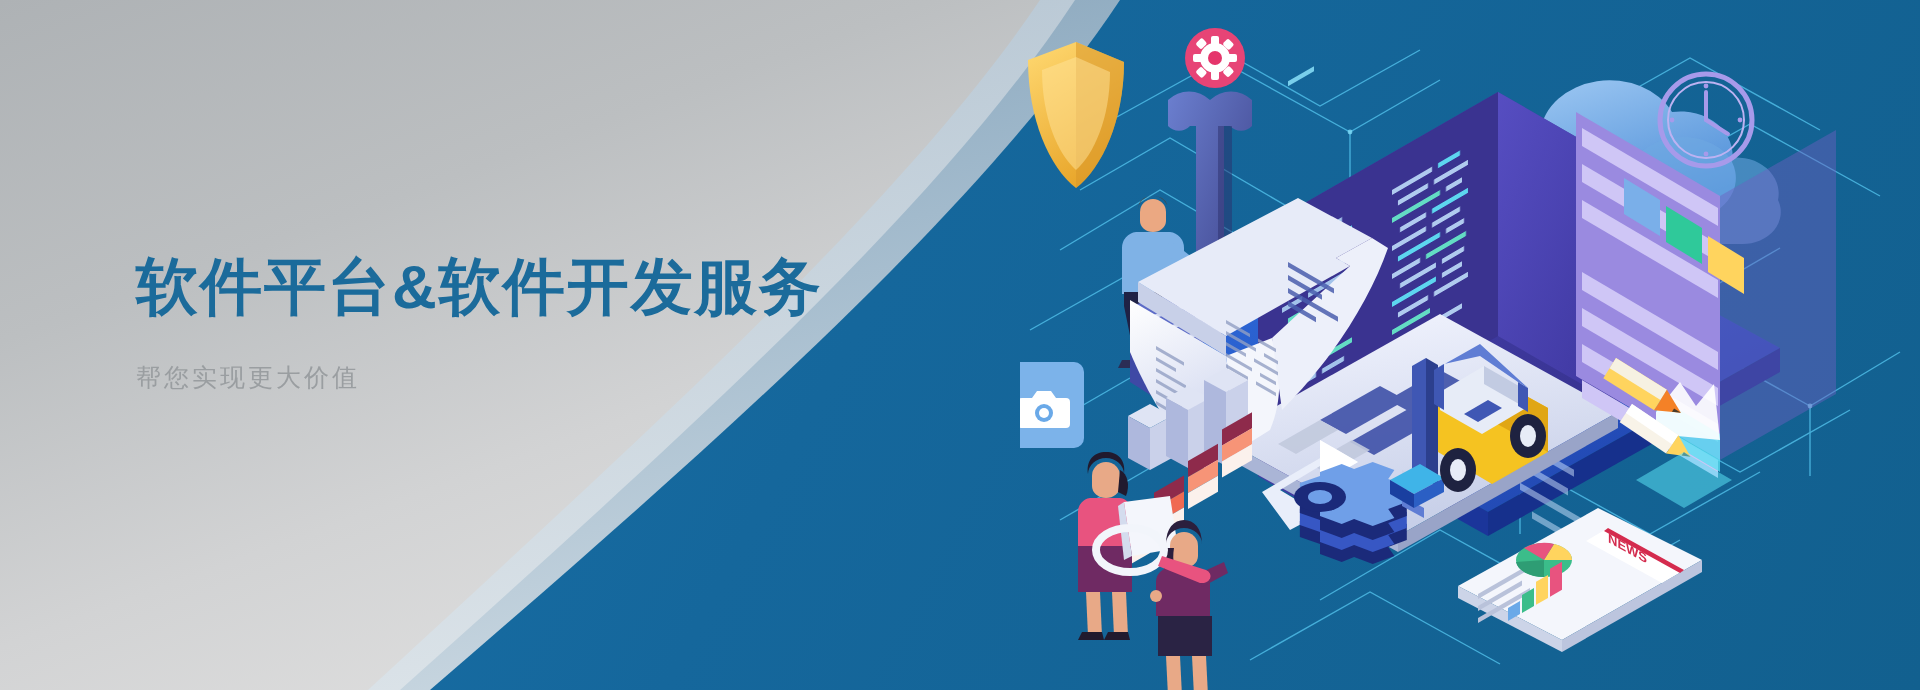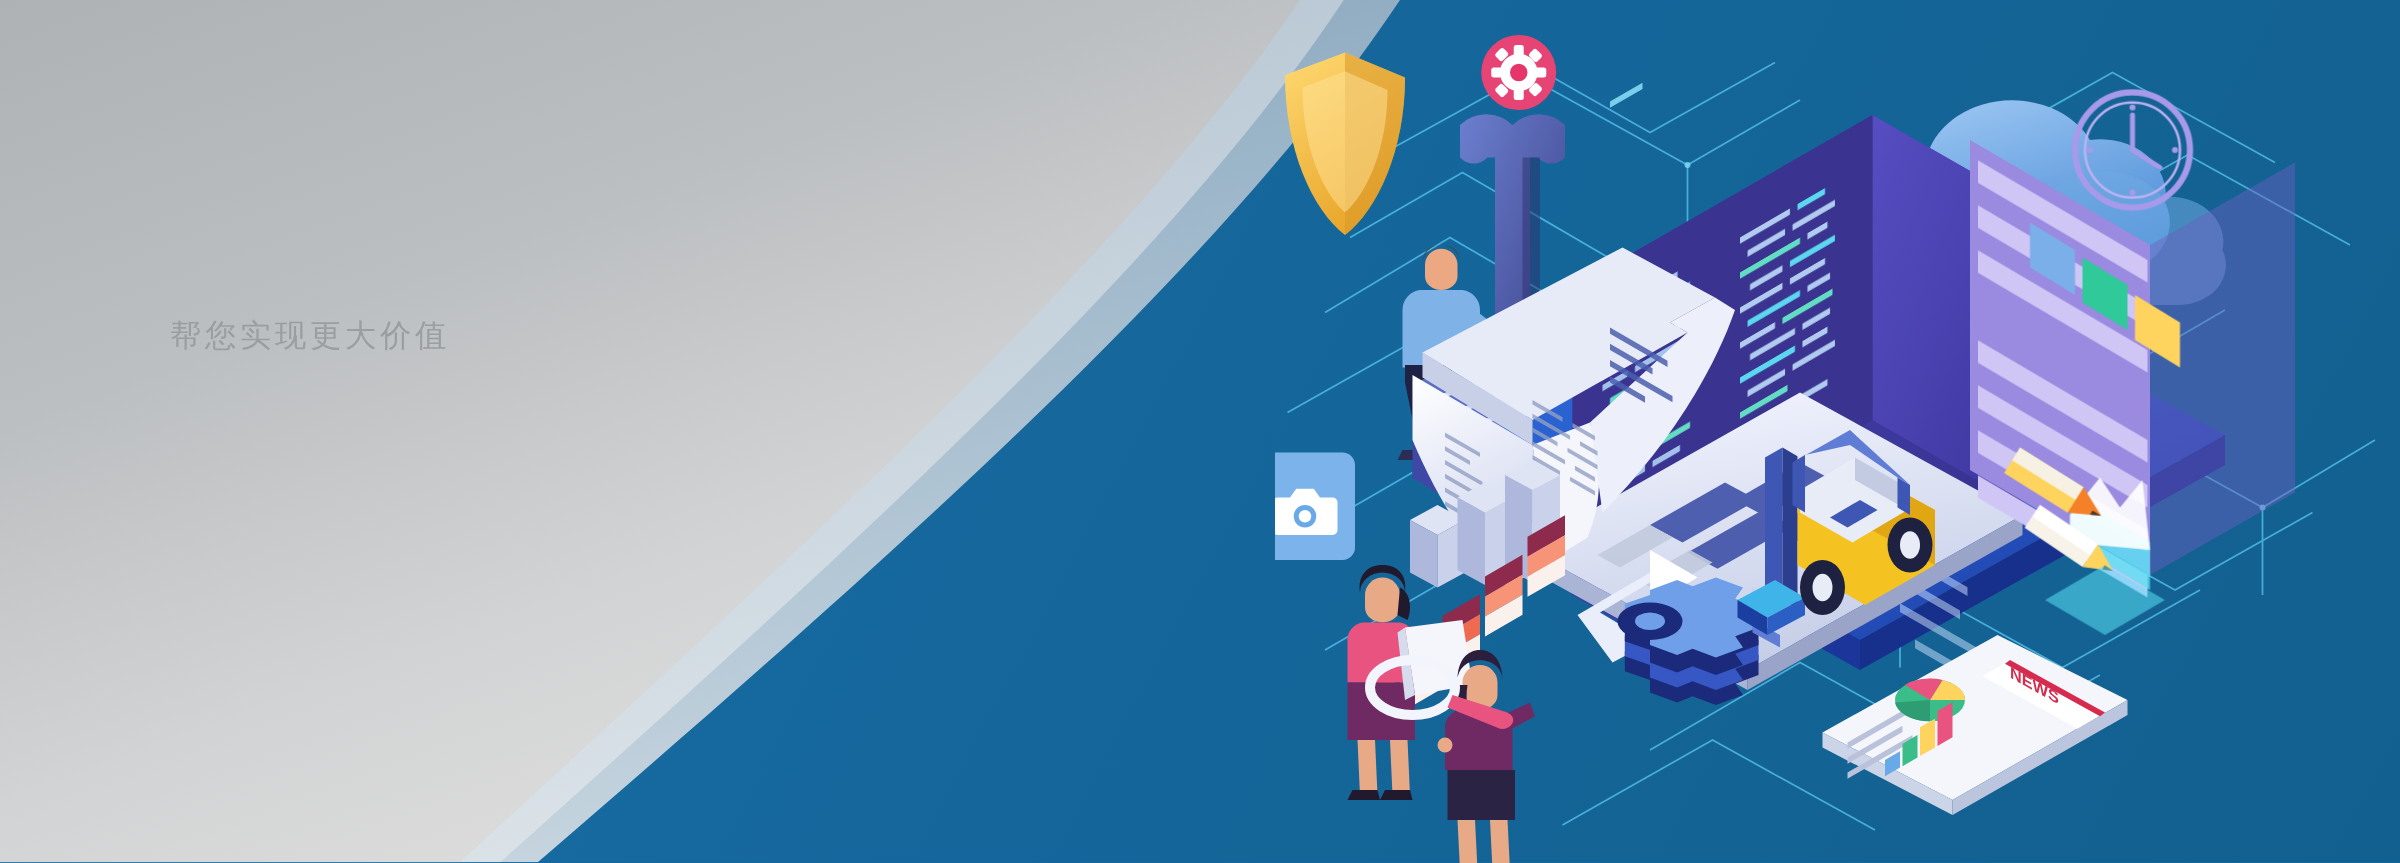--- a/index.html
+++ b/index.html
@@ -21,21 +21,21 @@
   .bg-svg { position:absolute; inset:0; width:1920px; height:690px; }
   
   .text-wrap {
     position:absolute; left:136px; top:252px; width:780px; z-index:40;
   }
   .headline {
     font-size:62px; font-weight:700; letter-spacing:2px;
     color:#1b6b9b; line-height:1.12; white-space:nowrap;
   }
   .subline {
-    font-size:25px; font-weight:400;
+    margin-top:40px; font-size:25px; font-weight:400;
     letter-spacing:3px; color:#9a9ea1;
   }
   
   .illu { position:absolute; left:1020px; top:0px; width:900px; height:690px; z-index:30; }
   .illu svg { display:block; }
 </style>
 </head>
 <body>
 
 <div id="banner">
@@ -62,20 +62,21 @@
     </defs>
 
     <path d="M0,0 L1120,0 C980,210 720,440 430,690 L0,690 Z" fill="url(#bandGrad)"></path>
 
     <path d="M0,0 L1075,0 C940,205 690,430 400,690 L0,690 Z" fill="url(#band2Grad)"></path>
 
     <path d="M0,0 L1040,0 C905,200 655,425 368,690 L0,690 Z" fill="url(#grayGrad)"></path>
   </svg>
 
   <div class="text-wrap">
+    <div class="headline">软件平台&amp;软件开发服务</div>
     <div class="subline">帮您实现更大价值</div>
   </div>
 
   <div class="illu">
   <svg width="900" height="690" viewBox="0 0 900 690">
     <defs>
       <linearGradient id="gScreen" x1="0" y1="0" x2="1" y2="1">
         <stop offset="0%" stop-color="#4a3fae"></stop>
         <stop offset="55%" stop-color="#3f3aa0"></stop>
         <stop offset="100%" stop-color="#322d85"></stop>

